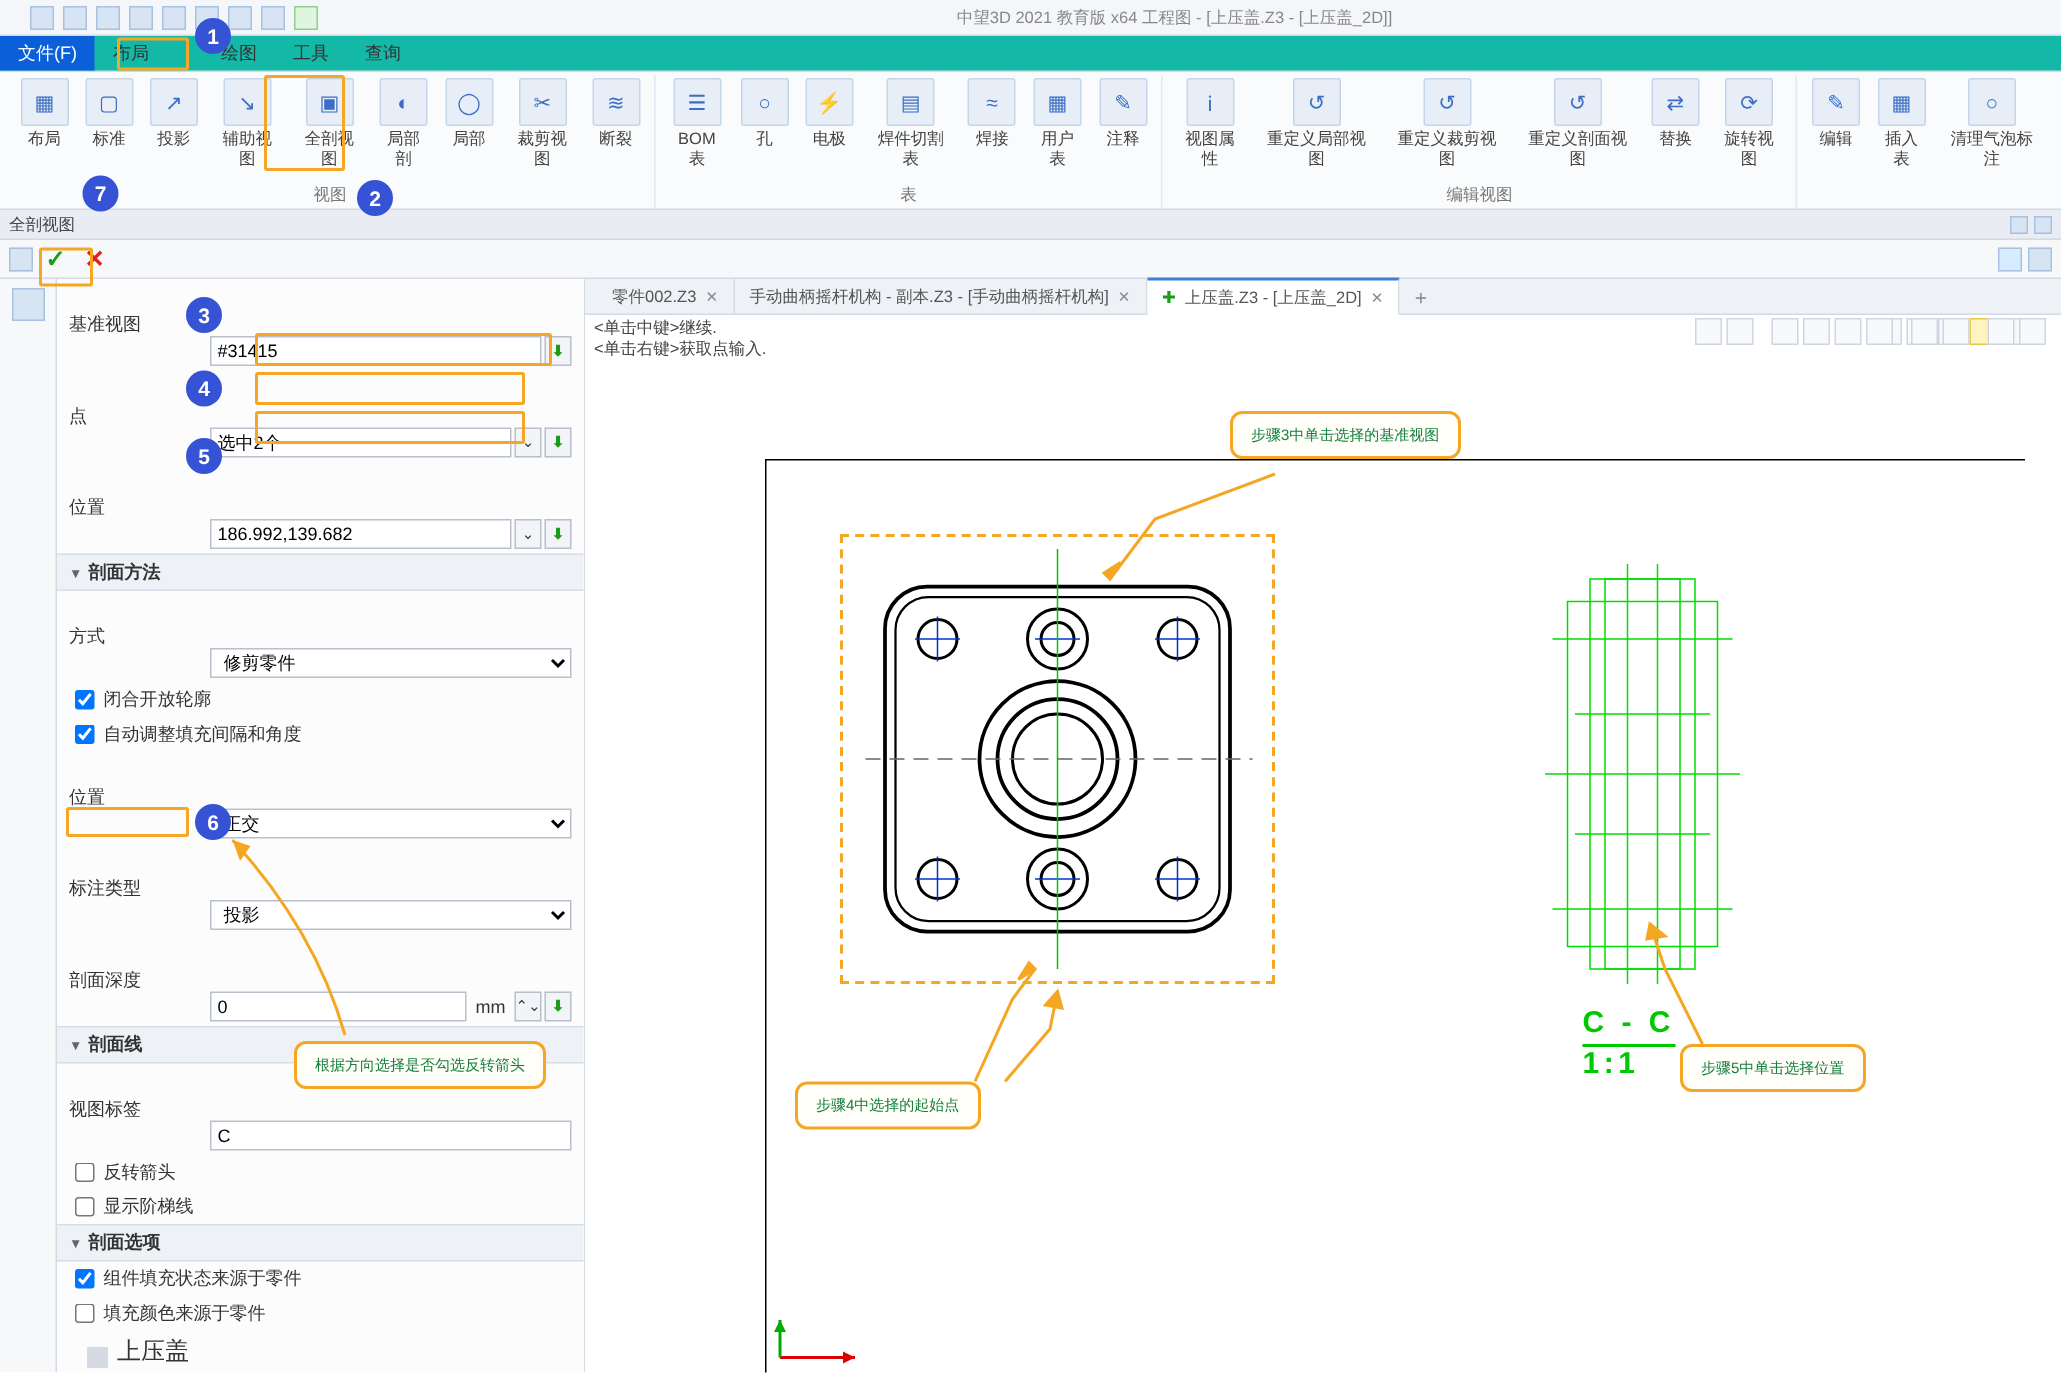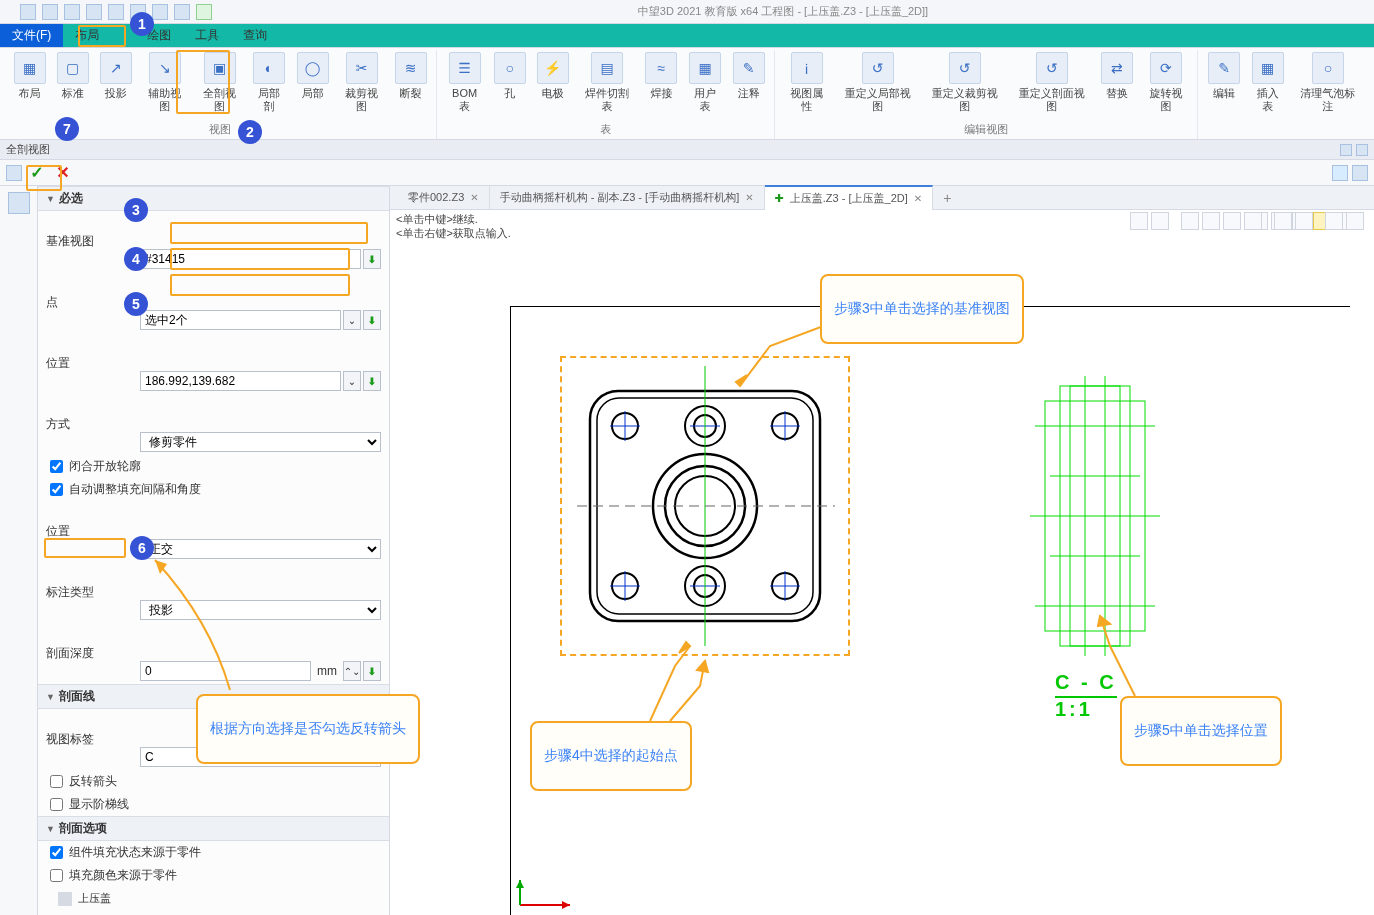--- a/index.html
+++ b/index.html
@@ -48,40 +48,40 @@
 .sect-head::before { content:"▼"; font-size:9px; color:#666; }
 .frow { display:flex; align-items:center; padding:3px 8px; gap:4px; }
 .frow label { width: 90px; font-size:12px; color:#333; }
 .frow .field { flex:1; display:flex; align-items:center; gap:2px;margin-top:35px; }
 .frow input[type=text], .frow select { flex:1; height:20px; border:1px solid #b8c0cc; padding:0 4px; font-size:12px; background:#fff; }
 .frow .arrow-btn, .frow .pick-btn { width:18px; height:20px; border:1px solid #b8c0cc; background:#f2f4f8; display:flex; align-items:center; justify-content:center; font-size:10px; cursor:pointer; }
 .frow .pick-btn { color:#1a9b1a; font-weight:bold; }
 .chkrow { padding:3px 12px; display:flex; align-items:center; gap:6px; font-size:12px; }
 .chkrow input { margin:0; }
 .chkrow.disabled { color:#999; }
-.treeitem { padding:4px 20px; display:flex; align-items:flex-end; gap:6px; font-size:11px; }
+.treeitem { padding:4px 20px; display:flex; align-items:flex-end; gap:6px; font-size:16px; }
 .treeitem .tic { width:14px; height:14px; background:#d5dae3; }
 
 
 .doctabs { height:24px; background:#eef1f6; border-bottom:1px solid #d4d9e3; display:flex; align-items:center; padding-left:8px; }
 .doctab { padding:4px 10px; font-size:11px; color:#555; border-right:1px solid #d9dde5; display:flex; align-items:center; gap:6px; cursor:pointer; }
 .doctab.active { background:#fff; border-top:2px solid #3d7fd9; }
 .doctab .x { color:#888; font-size:10px; }
 .doctab .plus { color:#888; font-size:14px; }
 .prompt { position:absolute; top:26px; left:6px; font-size:11px; color:#444; line-height:14px; }
 .ctoolbar { position:absolute; top:26px; right:10px; display:flex; gap:3px; align-items:center; }
 .ctoolbar span { width:18px; height:18px; border:1px solid #d0d6e0; background:#f7f9fc; display:inline-block; }
 .ctoolbar .sep { width:6px; border:none; background:none; }
 .ctoolbar2 { position:absolute; top:26px; left:50%; transform:translateX(-100px); display:flex; gap:3px; }
 .ctoolbar2 span { width:18px; height:18px; border:1px solid #d0d6e0; background:#f7f9fc; display:inline-block; }
 
 
 .hl { position:absolute; border:2px solid #f5a623; border-radius:2px; pointer-events:none; }
 .marker { position:absolute; width:24px; height:24px; border-radius:50%; background:#3653d6; color:#fff; display:flex; align-items:center; justify-content:center; font-weight:bold; font-size:14px; z-index:20; }
-.callout { position:absolute; background:#fffef9; border:2px solid #f5a623; border-radius:8px; padding:24px 12px; font-size:14px; color:#3b82f6; z-index:15; }
+.callout { position:absolute; background:#fffef9; border:2px solid #f5a623; border-radius:8px; padding:7px 12px; font-size:10px; color:#15803d; z-index:15; }
 
 
 .dwg-border { position:absolute; border:1px solid #000; }
 .selbox { position:absolute; border:2px dashed #f5a623; }
 
 
 .miniic { width:16px; height:16px; background:#d7e4f3; border:1px solid #a9c1e0; display:inline-block; }
 </style>
 </head>
 <body>
@@ -253,21 +253,20 @@
   </div>
 </div>
 
 <div class="main">
 
   <div class="leftpane">
     <span class="miniic" style="width:22px;height:22px;"></span>
   </div>
 
   <div class="props">
-    <div class="sect-head">必选</div>
     <div class="frow">
       <label>基准视图</label>
       <div class="field">
         <input type="text" value="#31415" style="">
         <div class="pick-btn">⬇</div>
       </div>
     </div>
     <div class="frow">
       <label>点</label>
       <div class="field">
@@ -278,20 +277,21 @@
     </div>
     <div class="frow">
       <label>位置</label>
       <div class="field">
         <input type="text" value="186.992,139.682" style="">
         <div class="arrow-btn">⌄</div>
         <div class="pick-btn">⬇</div>
       </div>
     </div>
 
+    <div class="sect-head">剖面方法</div>
     <div class="frow">
       <label>方式</label>
       <div class="field">
           <select><option>修剪零件</option></select>
         </div>
     </div>
     <div class="chkrow">
         <input type="checkbox" checked="" style="">
         <span>闭合开放轮廓</span>
       </div>

